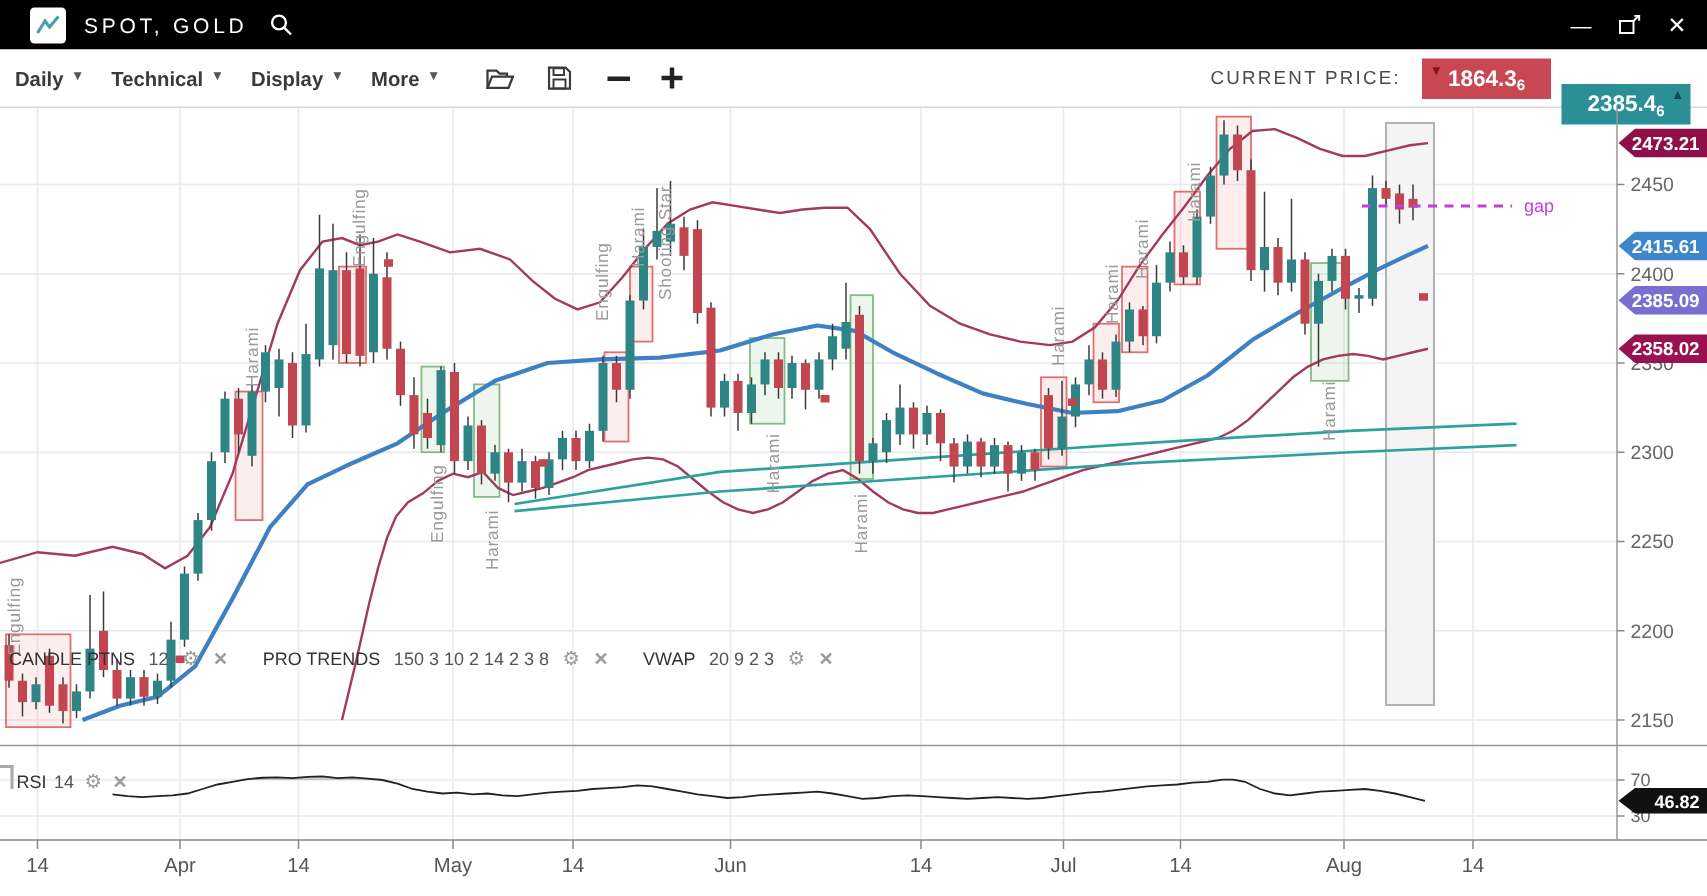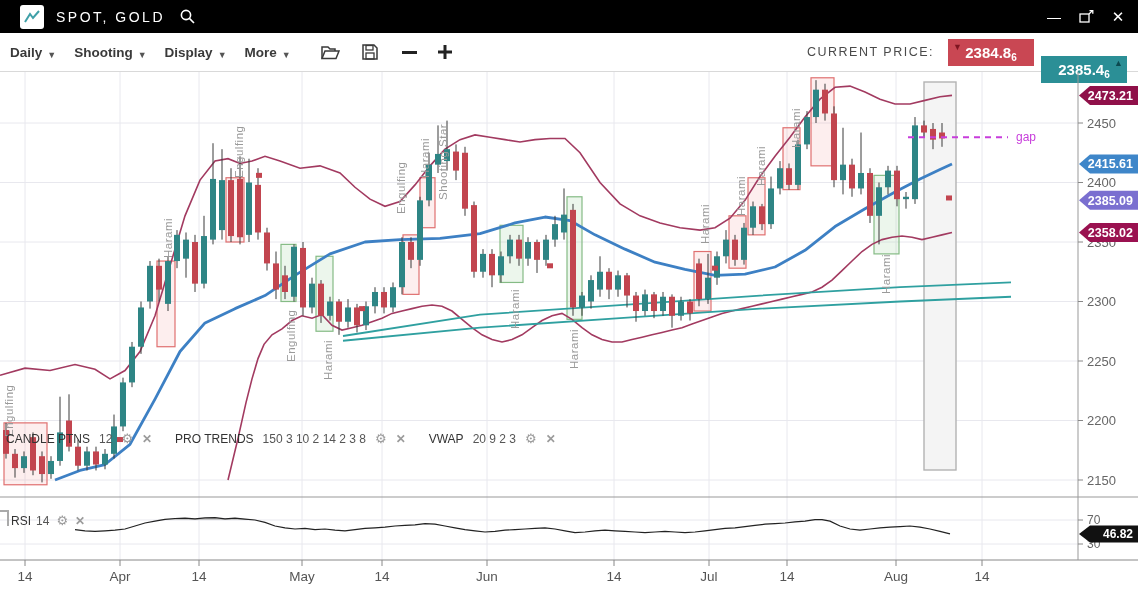--- a/index.html
+++ b/index.html
@@ -11,21 +11,21 @@
   .logo{width:24px;height:24px;background:#fff;border-radius:3px;margin-left:20px;display:flex;align-items:center;justify-content:center;}
   .tb-title{color:#fff;font-size:14px;letter-spacing:2.5px;margin-left:12px;font-weight:400;}
   .tb-search{margin-left:14px;display:flex;align-items:center;}
   .win-controls{margin-left:auto;display:flex;align-items:center;gap:16px;margin-right:12px;color:#fff;}
   .win-btn{cursor:pointer;display:flex;align-items:center;justify-content:center;width:16px;height:16px;}
   .win-min{font-size:14px;line-height:6px;}
   .win-close{font-size:15px;}
 
   
   .toolbar{position:absolute;left:0;top:33px;width:1138px;height:38px;background:#fff;border-bottom:1px solid #d9d9d9;display:flex;align-items:center;}
-  .menu{display:flex;align-items:flex-end;gap:5px;color:#3a3a3a;font-size:13.5px;font-weight:700;margin-left:18px;cursor:pointer;}
+  .menu{display:flex;align-items:flex-start;gap:5px;color:#3a3a3a;font-size:13.5px;font-weight:700;margin-left:18px;cursor:pointer;}
   .menu:first-child{margin-left:10px;}
   .caret{font-size:9px;color:#555;}
   .tool-ic{margin-left:20px;cursor:pointer;display:flex;align-items:center;}
   .zoom-minus{width:15px;height:3px;background:#222;margin-left:24px;cursor:pointer;}
   .price-zone{margin-left:auto;display:flex;align-items:center;margin-right:4px;text-align:right;}
   .cp-label{color:#4a4a4a;font-size:12.5px;letter-spacing:1.5px;margin-right:14px;}
   .pricebox{width:86px;height:27px;display:flex;align-items:center;justify-content:center;color:#fff;font-weight:700;font-size:15px;position:relative;margin-right:7px;}
   .pricebox .sub{font-size:10px;font-weight:700;align-self:flex-end;margin-bottom:3px;}
   .pb-arrow{position:absolute;font-size:9px;line-height:9px;}
   .pb-down{left:5px;top:4px;color:#7e1520;}
@@ -73,21 +73,21 @@
       <div class="win-btn win-close">✕</div>
     </div>
   </div>
 
   <div class="toolbar">
     <div class="menu">
       <span>Daily</span>
         <span class="caret">▼</span>
     </div>
     <div class="menu">
-      <span>Shooting</span>
+      <span>Technical</span>
         <span class="caret">▼</span>
     </div>
     <div class="menu">
       <span>Display</span>
         <span class="caret">▼</span>
     </div>
     <div class="menu">
       <span>More</span>
         <span class="caret">▼</span>
     </div>
@@ -108,21 +108,21 @@
     <div class="tool-ic" style="margin-left:20px;">
       <svg width="16" height="16" viewBox="0 0 16 16">
         <line x1="8" y1="1" x2="8" y2="15" stroke="#222" stroke-width="3"></line>
         <line x1="1" y1="8" x2="15" y2="8" stroke="#222" stroke-width="3"></line>
       </svg>
     </div>
     <div class="price-zone">
       <span class="cp-label">CURRENT PRICE:</span>
       <div class="pricebox" id="bidbox" style="background: rgb(201, 71, 83);">
         <span class="pb-arrow pb-down">▼</span>
-        <span>2384.8</span>
+        <span>1864.3</span>
           <span class="sub">6</span>
       </div>
       <div class="pricebox" id="askbox" style="background: rgb(43, 143, 150); margin-top: 35px;">
         <span>2385.4</span>
           <span class="sub">6</span>
         <span class="pb-arrow pb-up">▲</span>
       </div>
     </div>
   </div>
 

